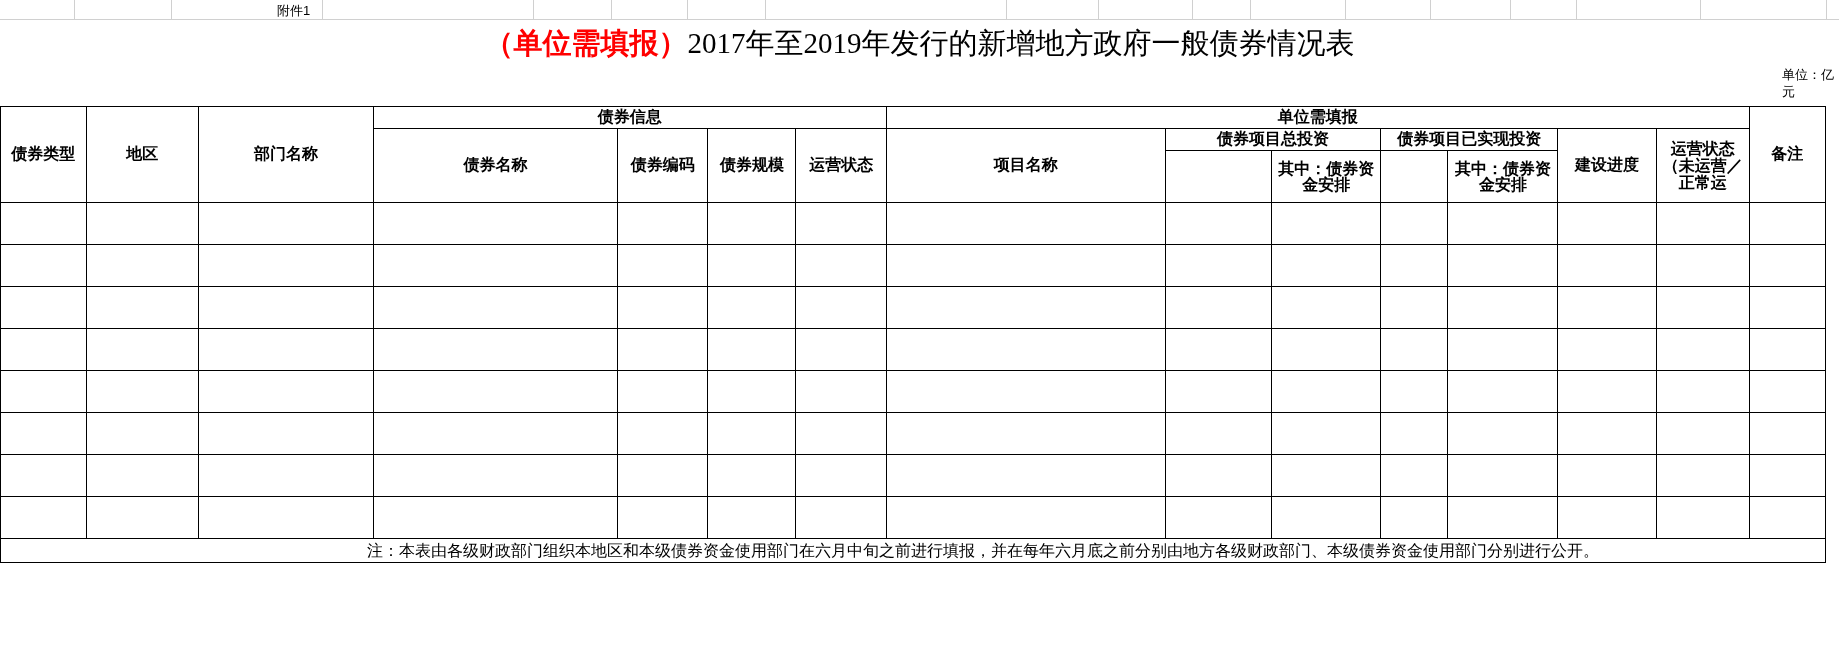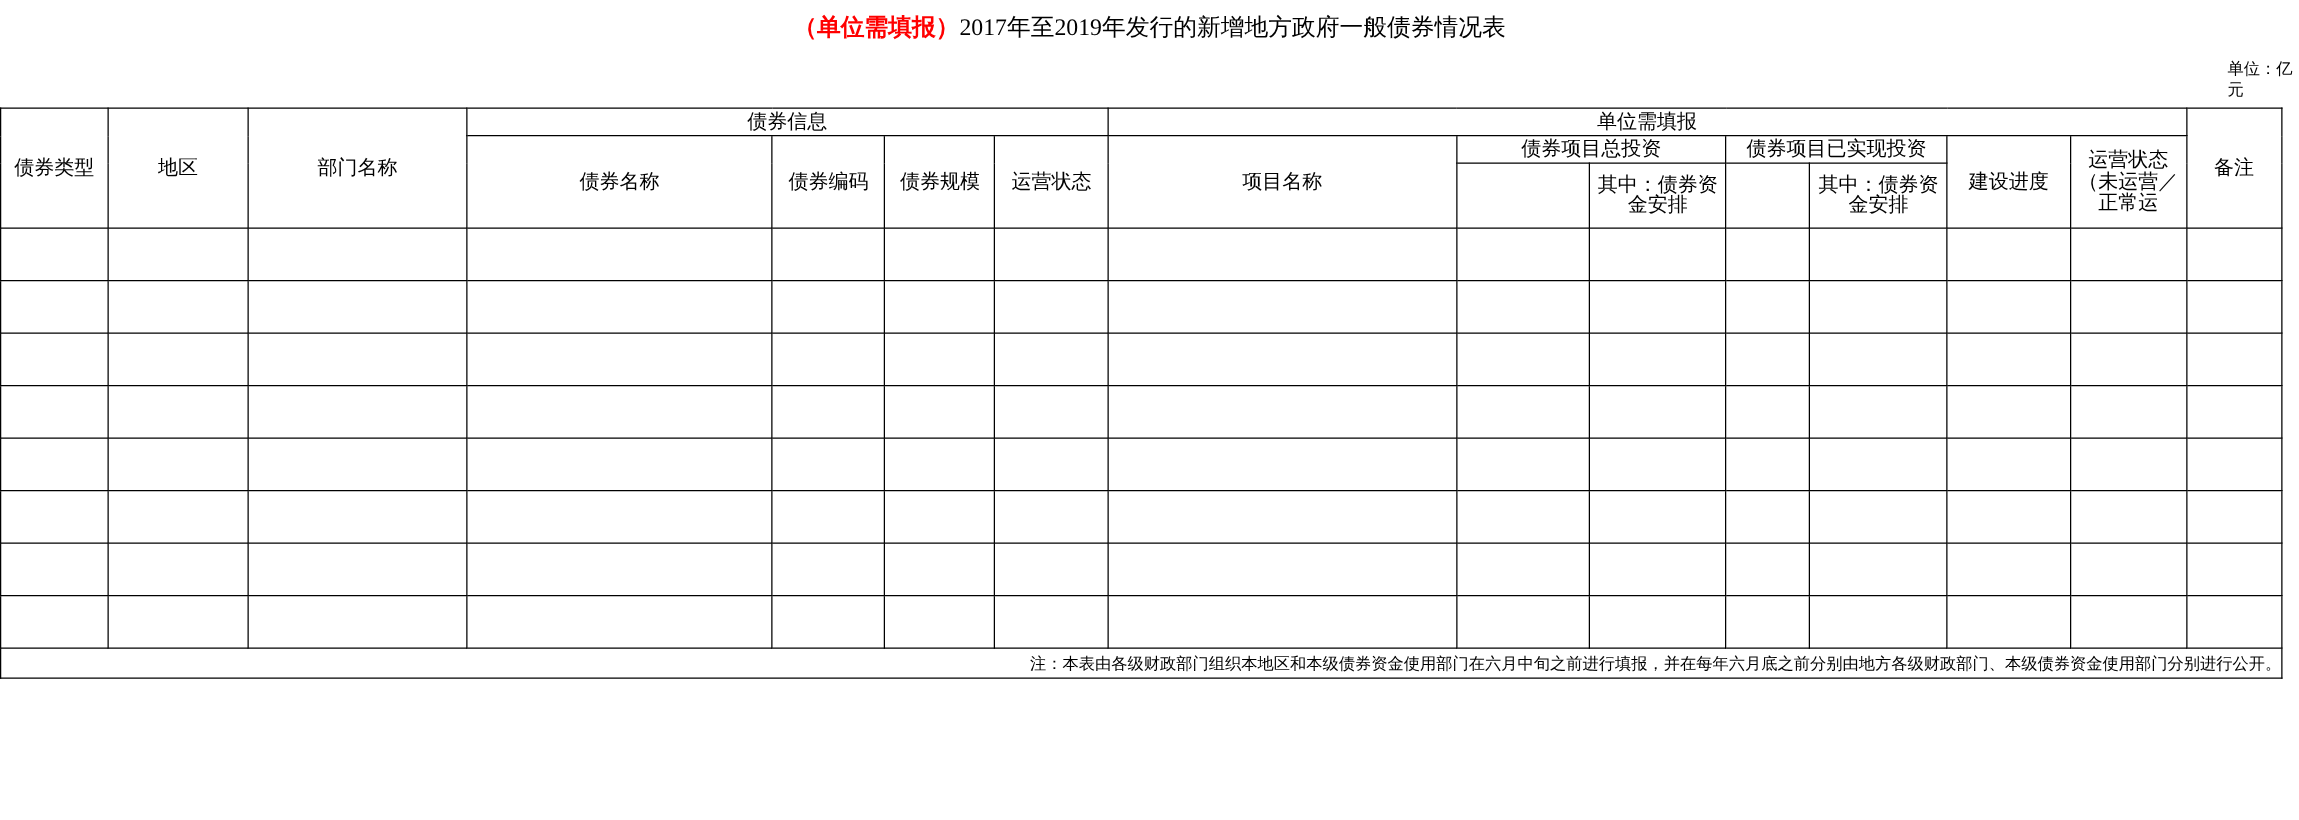--- a/index.html
+++ b/index.html
@@ -52,21 +52,21 @@
   }
 
   
   .title-row {
     position: relative;
     height: 46px;
     width: 1839px;
     text-align: center;
   }
   .title {
-    font-size: 19px;
+    font-size: 29px;
     line-height: 46px;
     white-space: nowrap;
     font-family: "Liberation Serif", serif;
   }
   .title .red {
     color: #ff0000;
     font-weight: bold;
   }
   .title .blk {
     color: #000000;
@@ -103,21 +103,21 @@
   table.main td, table.main th {
     border: 1px solid #000000;
     padding: 0;
     text-align: center;
     vertical-align: middle;
     font-weight: bold;
     font-size: 16px;
     font-family: "Liberation Serif", "DejaVu Serif", serif;
   }
   table.main td.hdr {
-    font-weight: normal;
+    font-weight: bold;
   }
   .h-group {
     height: 22px;
     font-size: 16px;
   }
   .h-main {
     height: 52px;
   }
   .sub-small {
     font-size: 14px;
@@ -133,32 +133,53 @@
   }
 
   
   .note-row {
     width: 1826px;
     border: 1px solid #000;
     border-top: none;
     box-sizing: border-box;
     height: 24px;
     line-height: 24px;
-    font-size: 13px;
+    font-size: 16px;
     font-family: "Liberation Sans", sans-serif;
-    text-align: right;
+    text-align: center;
     padding-left: 140px;
     white-space: nowrap;
   }
 </style>
 </head>
 <body>
 
 <div class="sheet">
 
+  <div class="attach-row">
+    <div class="grid-line-h" style="top:19px;"></div>
+    <div class="grid-line-v" style="left:74px;"></div>
+    <div class="grid-line-v" style="left:171px;"></div>
+    <div class="grid-line-v" style="left:322px;"></div>
+    <div class="grid-line-v" style="left:533px;"></div>
+    <div class="grid-line-v" style="left:611px;"></div>
+    <div class="grid-line-v" style="left:687px;"></div>
+    <div class="grid-line-v" style="left:765px;"></div>
+    <div class="grid-line-v" style="left:1006px;"></div>
+    <div class="grid-line-v" style="left:1098px;"></div>
+    <div class="grid-line-v" style="left:1192px;"></div>
+    <div class="grid-line-v" style="left:1250px;"></div>
+    <div class="grid-line-v" style="left:1345px;"></div>
+    <div class="grid-line-v" style="left:1430px;"></div>
+    <div class="grid-line-v" style="left:1510px;"></div>
+    <div class="grid-line-v" style="left:1576px;"></div>
+    <div class="grid-line-v" style="left:1700px;"></div>
+    <div class="grid-line-v" style="left:1826px;"></div>
+    <span class="attach-label">附件1</span>
+  </div>
 
   <div class="title-row">
     <span class="title"><span class="red">（单位需填报）</span><span class="blk">2017年至2019年发行的新增地方政府一般债券情况表</span></span>
   </div>
 
   <div class="unit-row">
     <div class="unit-cell">单位：亿元</div>
   </div>
 
   <table class="main">

